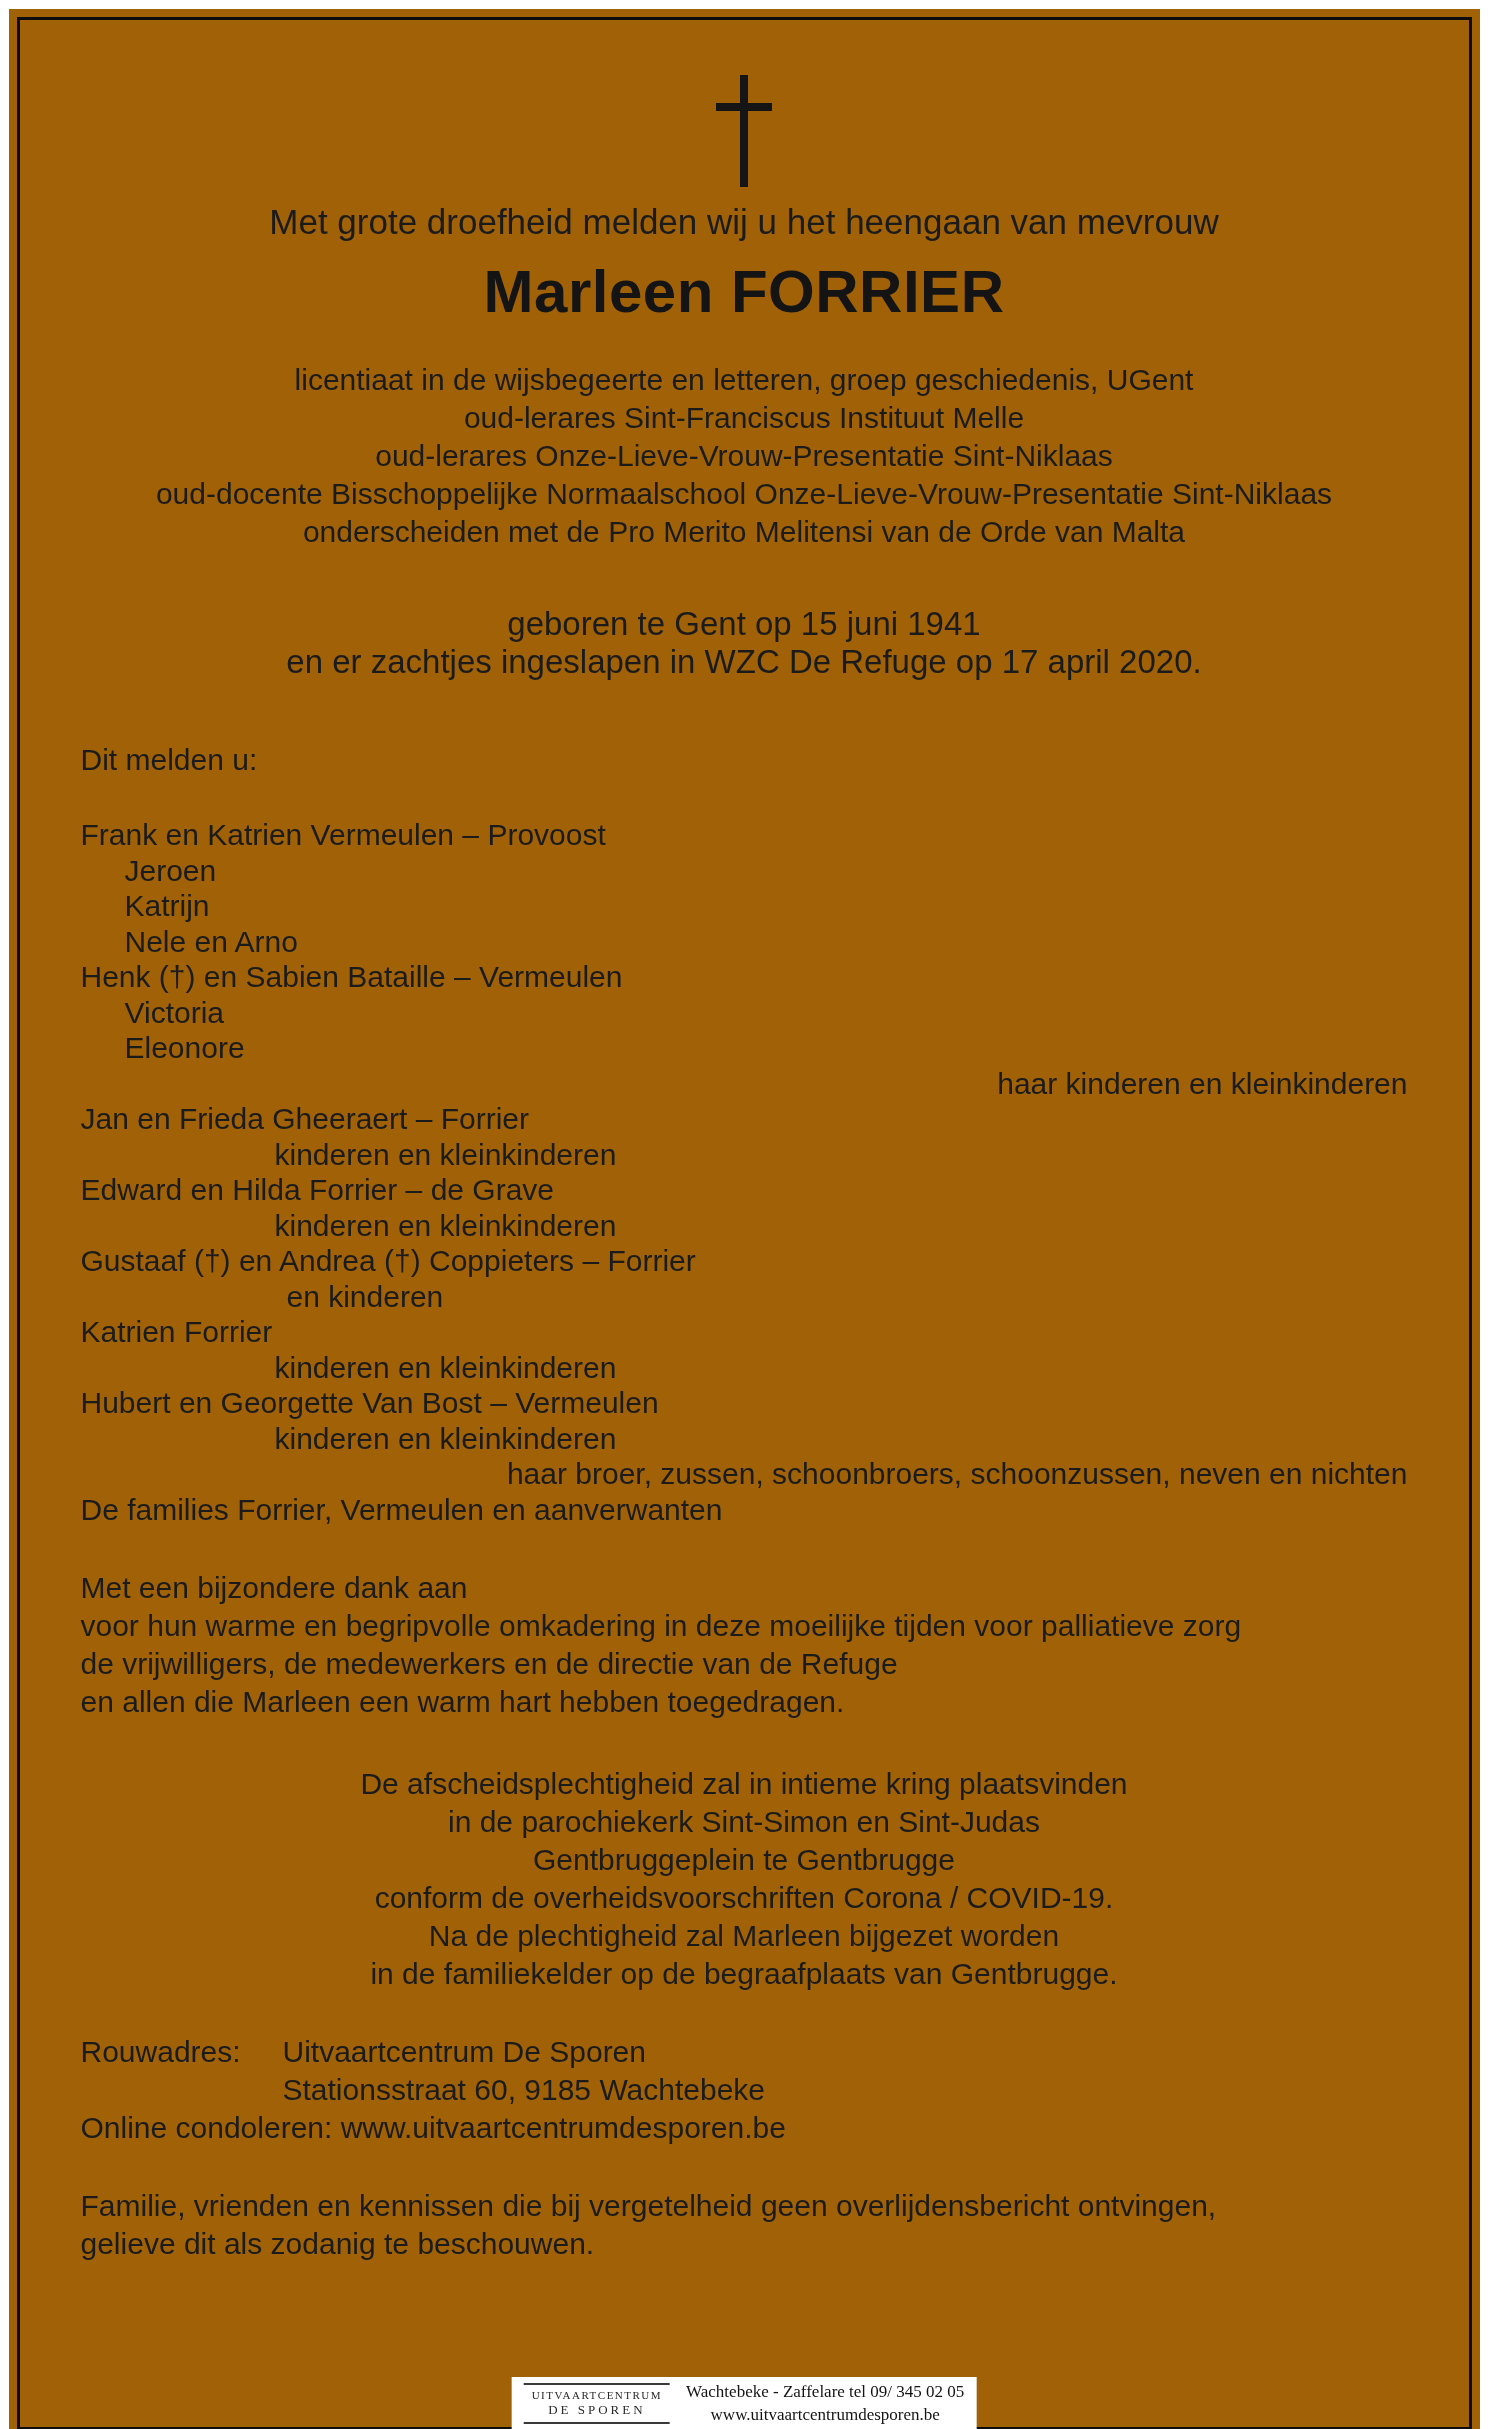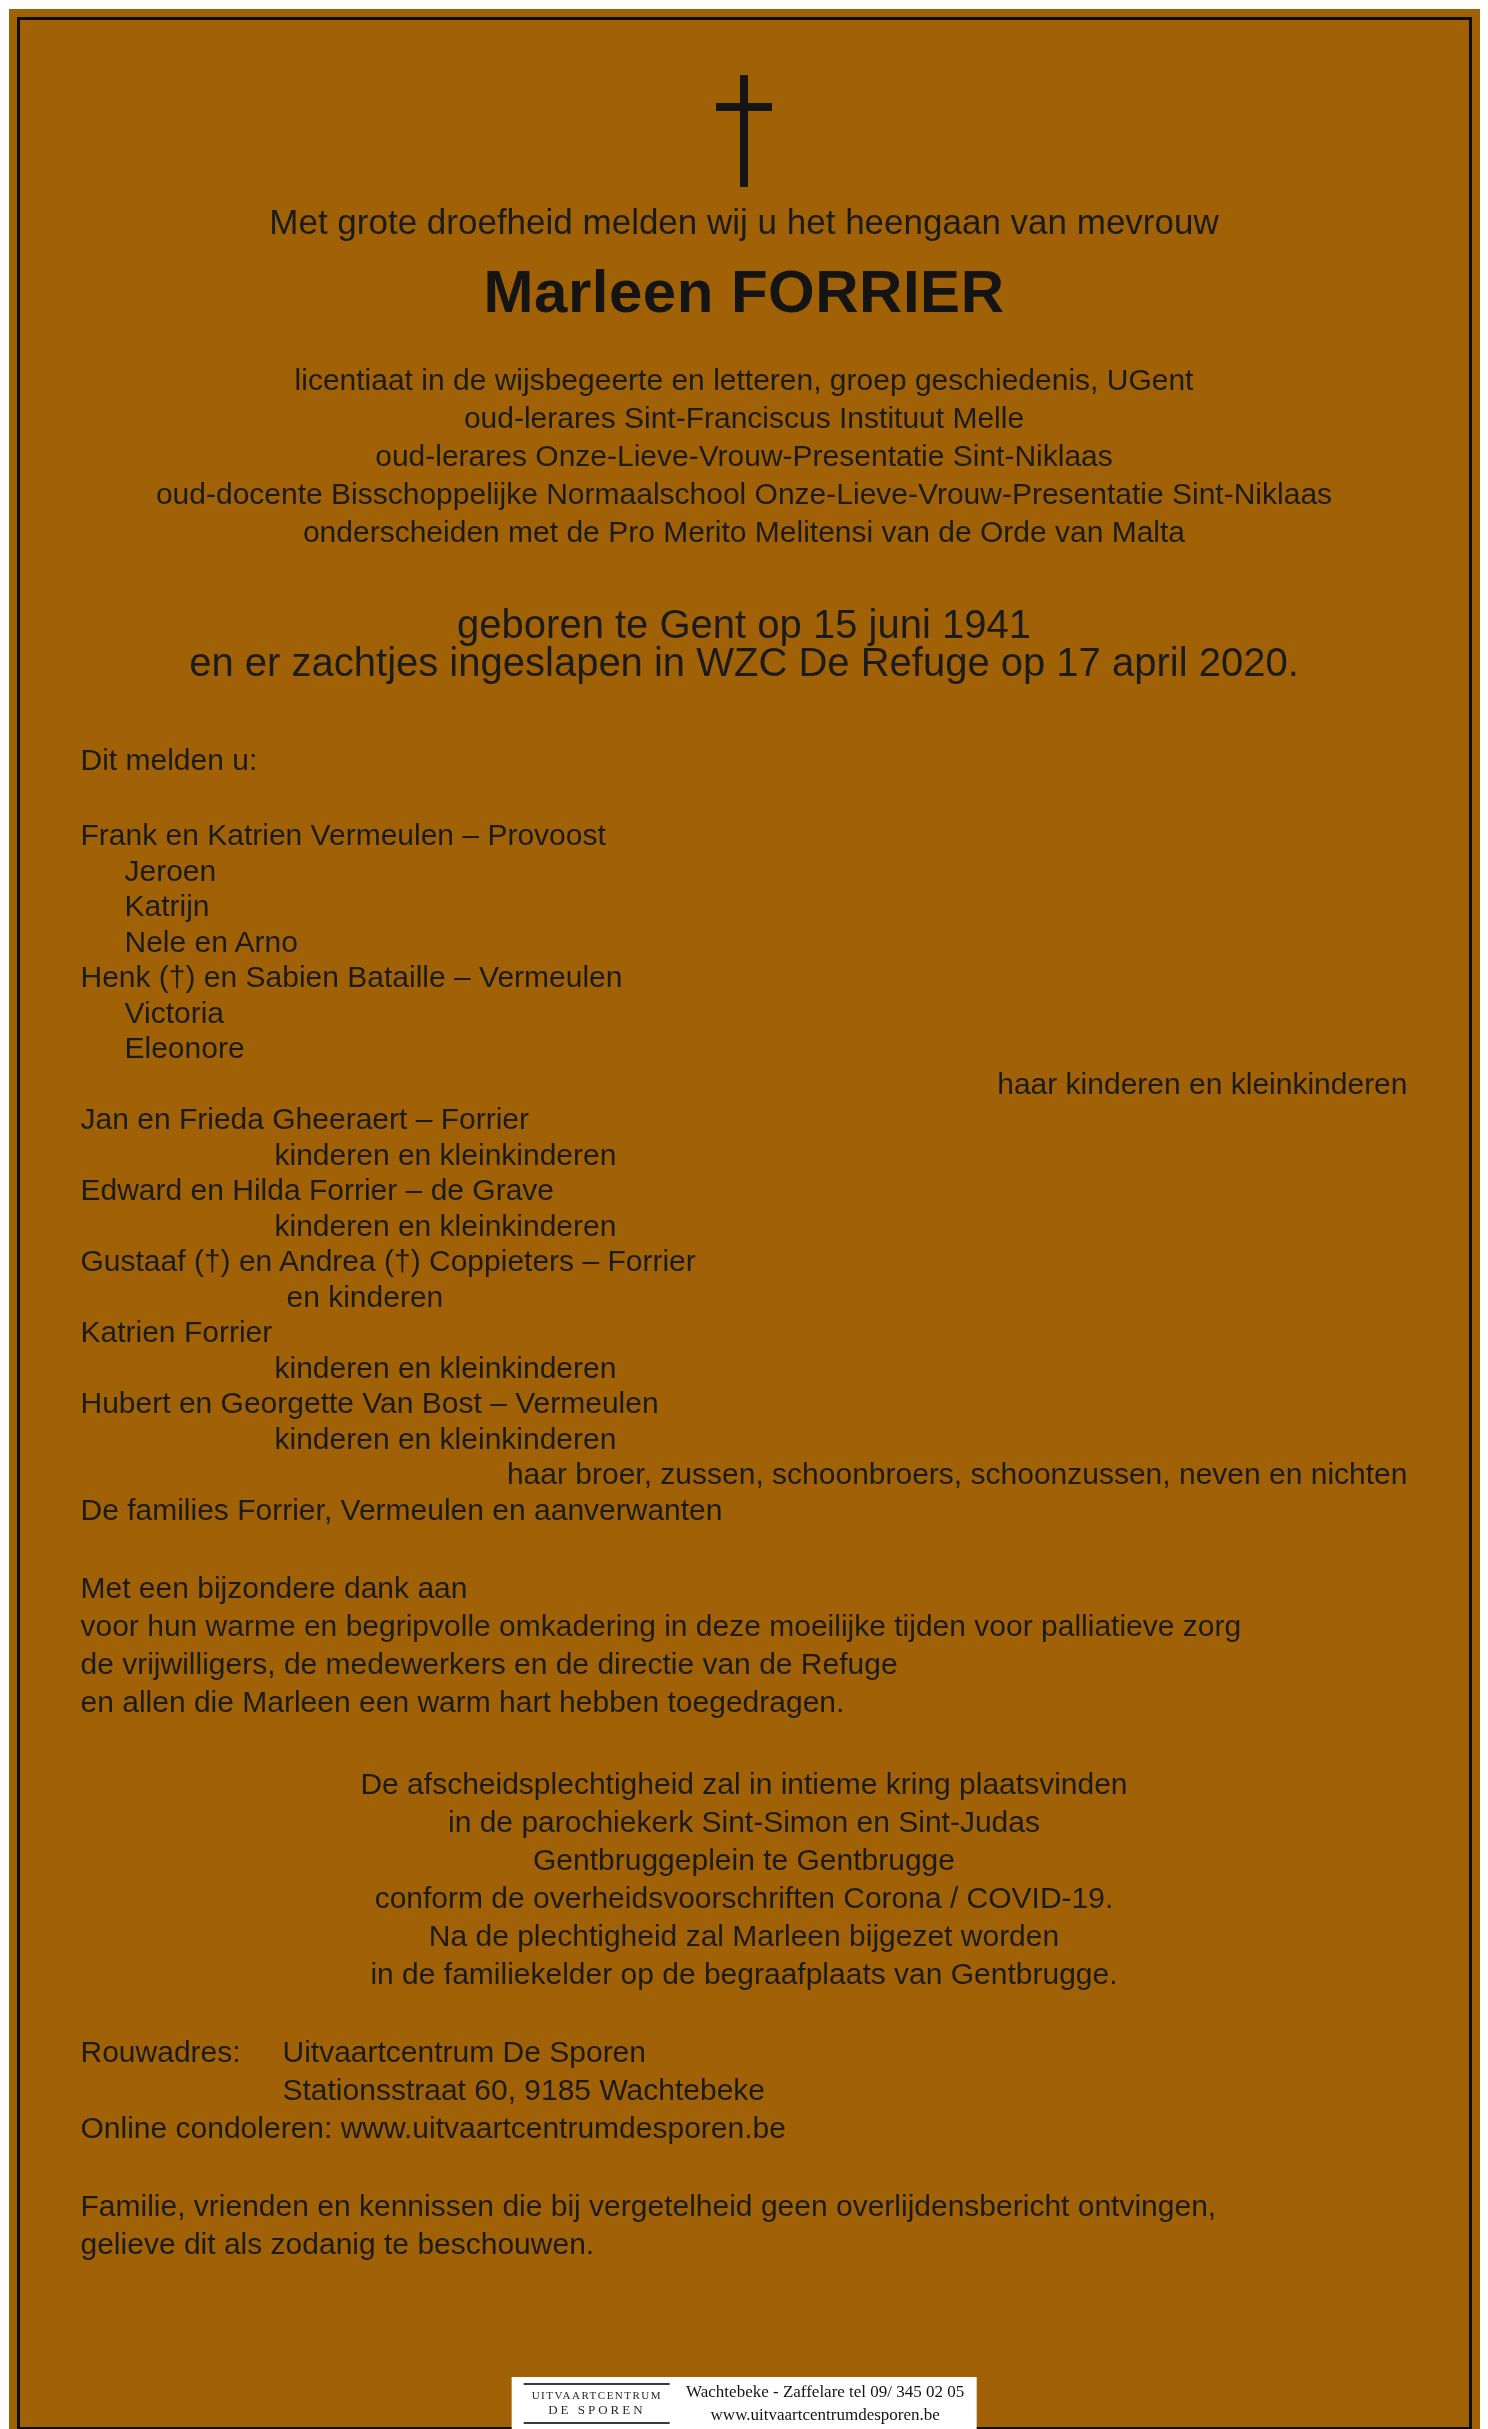--- a/index.html
+++ b/index.html
@@ -53,21 +53,21 @@
   }
   .titles {
     margin-top: 34px;
     text-align: center;
     font-size: 30px;
     line-height: 38px;
   }
   .life {
     margin-top: 54px;
     text-align: center;
-    font-size: 40px;
+    font-size: 33px;
     line-height: 38px;
   }
   .announce {
     margin-top: 60px;
     font-size: 30px;
     line-height: 38px;
   }
   .family {
     margin-top: 38px;
     font-size: 30px;

